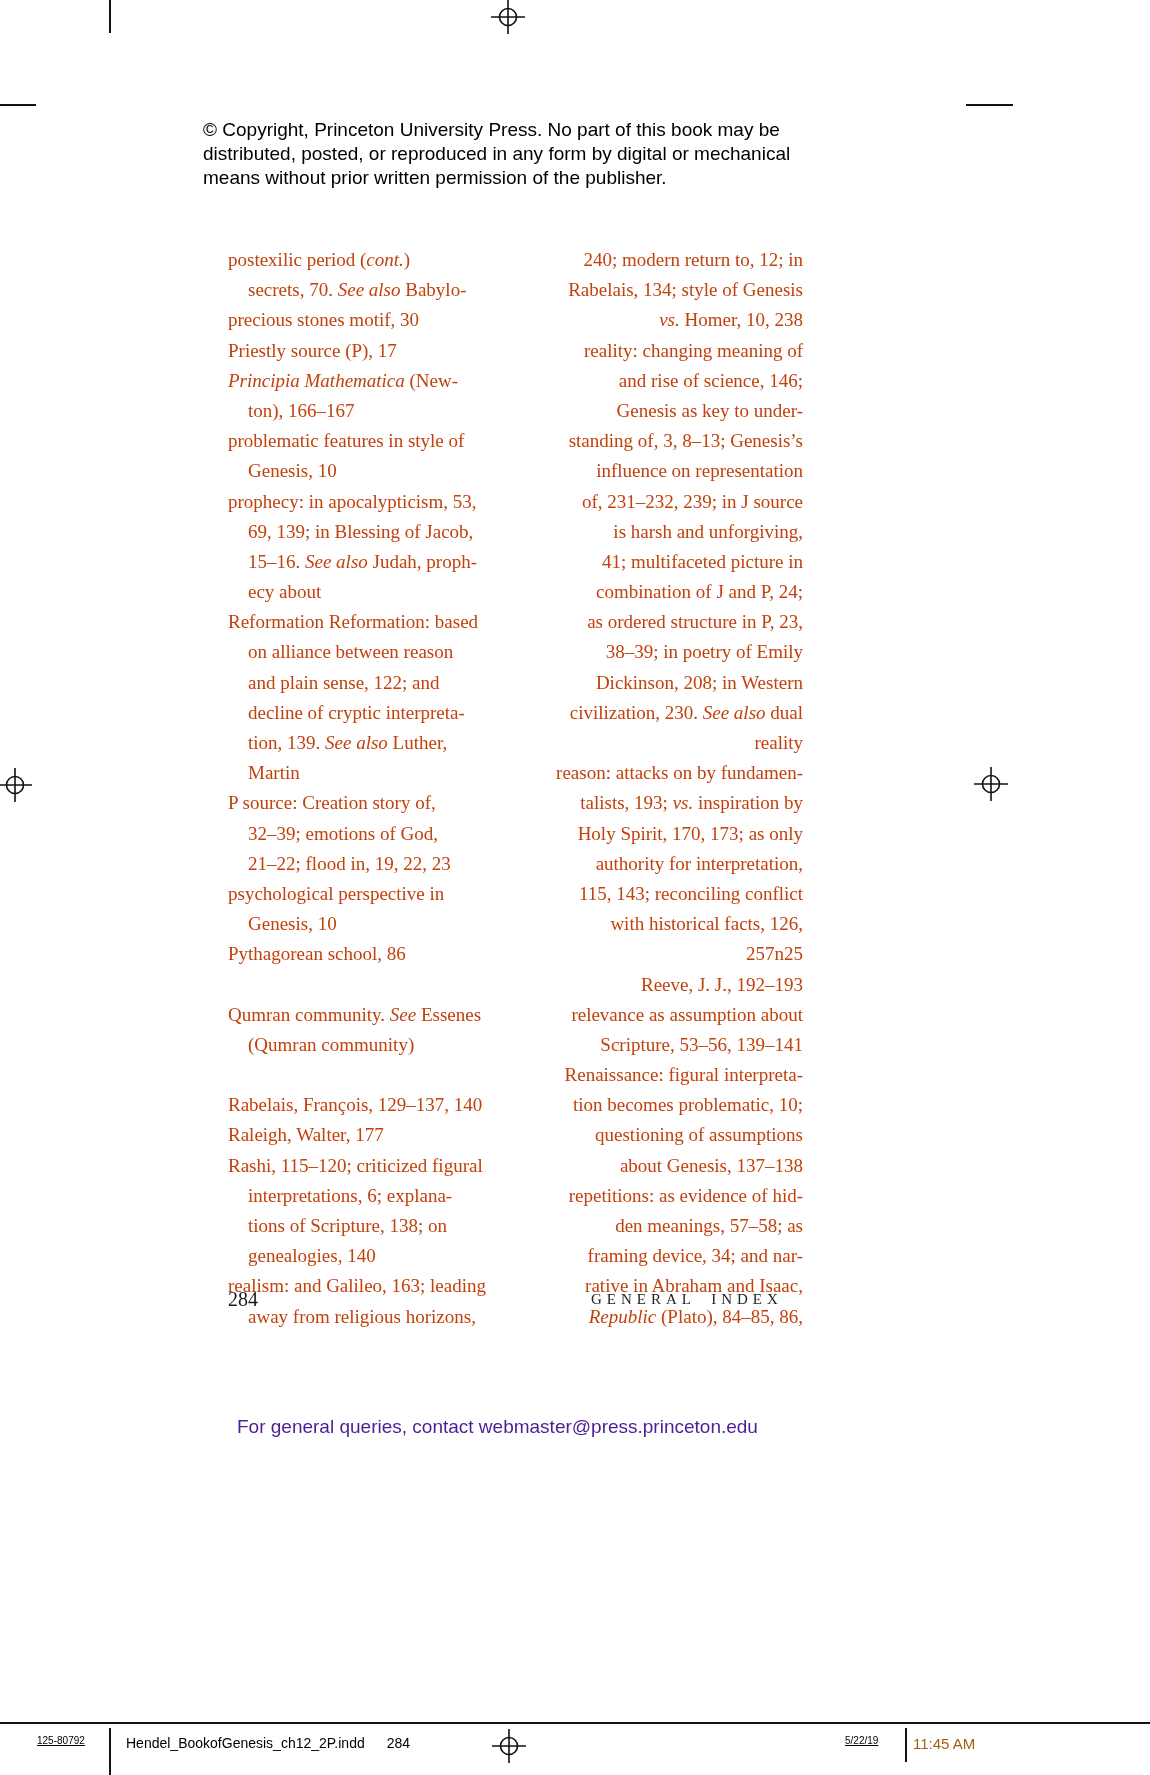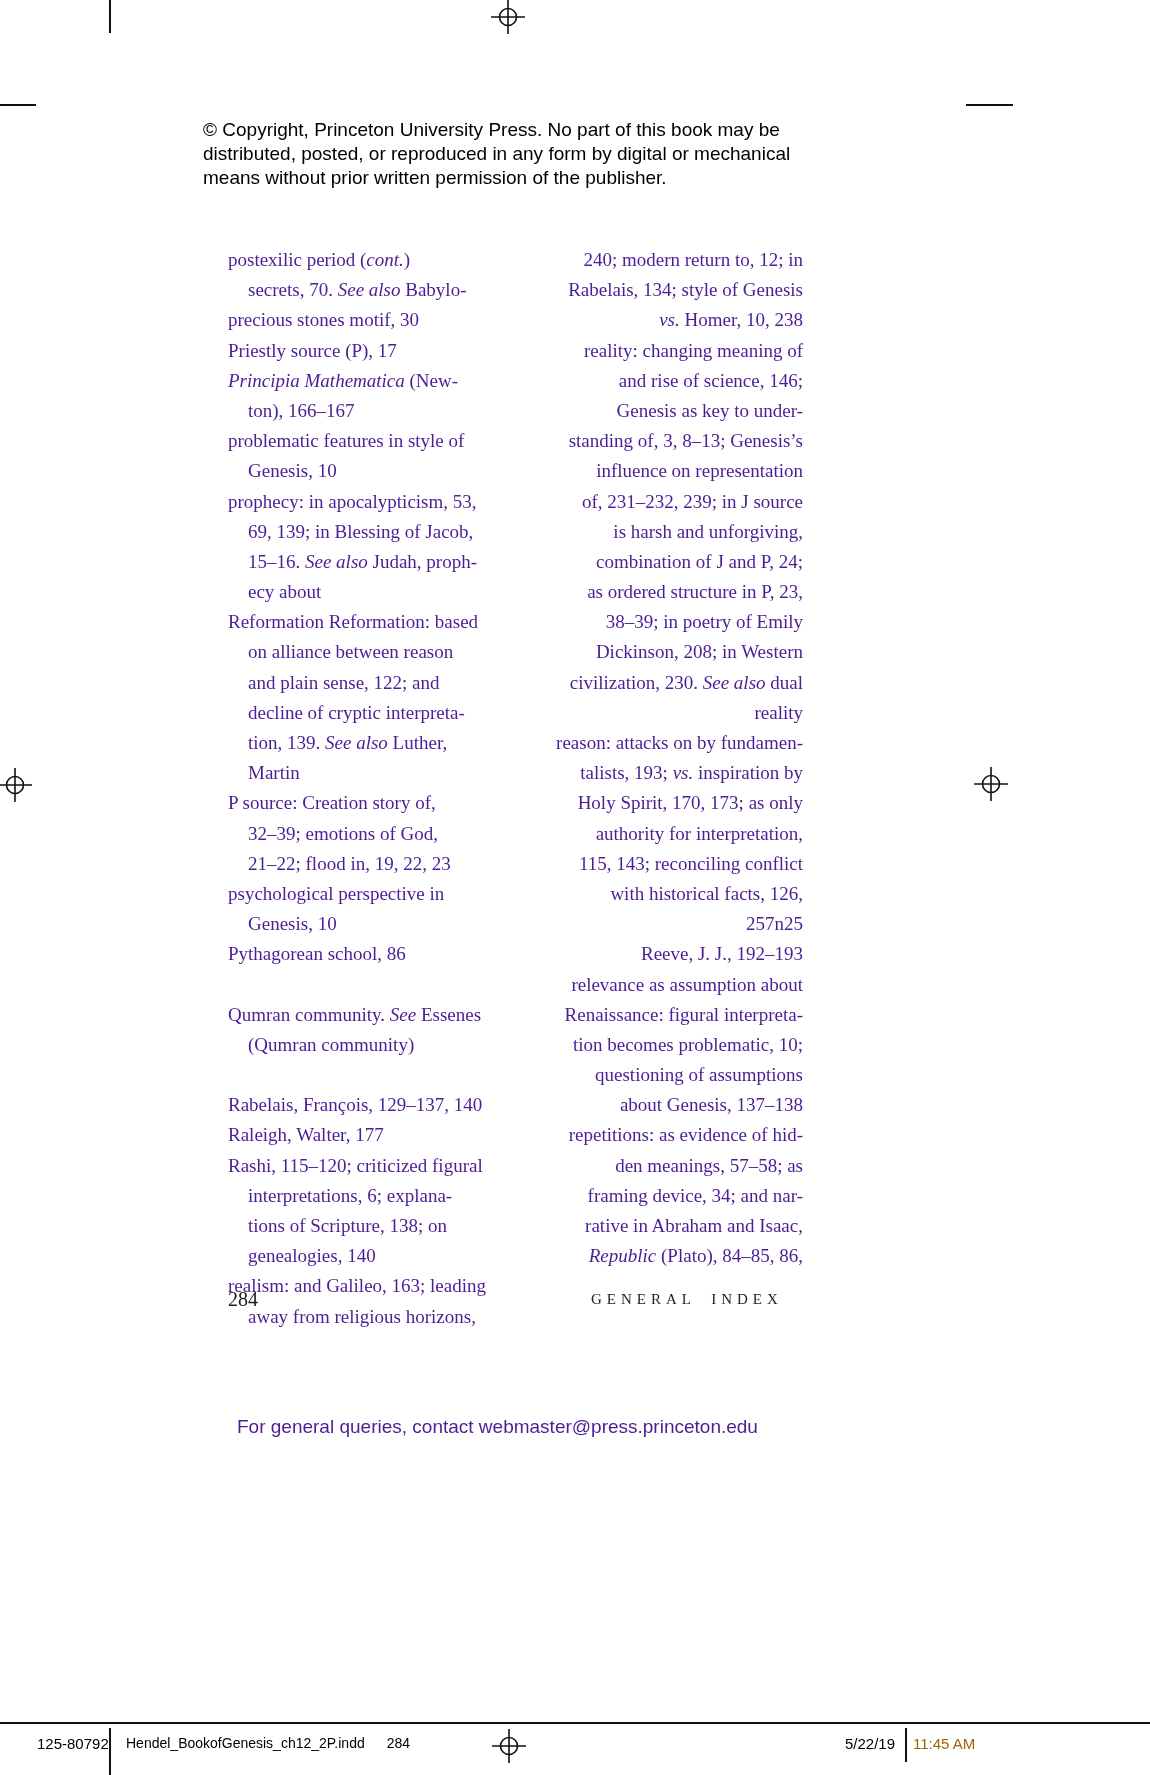--- a/index.html
+++ b/index.html
@@ -22,21 +22,21 @@
   .regmark line,.regmark circle{stroke:#111;stroke-width:1.6;fill:none;}
   
   .copyright{
     position:absolute;left:203px;top:118px;width:640px;
     font-family:"Liberation Sans", sans-serif;
     font-size:19px;line-height:24px;color:#000;
   }
   
   .col{
     position:absolute;top:245px;width:295px;
-    font-size:19px;color:#4c1d95;
+    font-size:19px;color:#c2410c;
   }
   .col-left{left:228px;}
   .col-right{left:508px;text-align:right;}
   .line{height:30.2px;line-height:30.2px;white-space:nowrap;}
   .line.indent{padding-left:20px;}
   .line.gap{height:30.2px;}
   .line i{font-style:italic;}
   
   .pagenum{
     position:absolute;left:228px;top:1288px;
@@ -49,21 +49,21 @@
   .queries{
     position:absolute;left:237px;top:1416px;
     font-family:"Liberation Sans", sans-serif;
     font-size:19px;color:#4c1d95;white-space:nowrap;
   }
   
   .bottom-rule{position:absolute;left:0;top:1722px;width:1150px;height:1.5px;background:#111;}
   .slug{
     position:absolute;top:1735px;height:20px;
     font-family:"Liberation Sans", sans-serif;
-    font-size:15px;color:#000;white-space:nowrap;
+    font-size:10px;color:#000;white-space:nowrap;text-decoration:underline;
   }
   .slug-left{left:37px;}
   .slug-file{position:absolute;left:126px;top:1735px;font-family:"Liberation Sans", sans-serif;font-size:14px;color:#000;white-space:nowrap;}
   .slug-page{display:inline-block;margin-left:22px;}
   .slug-date{left:845px;}
   .slug-time{position:absolute;left:913px;top:1735px;font-family:"Liberation Sans", sans-serif;font-size:15px;color:#a16207;white-space:nowrap;}
 </style>
 </head>
 <body>
 
@@ -144,35 +144,37 @@
       <div class="line indent">240; modern return to, 12; in</div>
       <div class="line indent">Rabelais, 134; style of Genesis</div>
       <div class="line indent"><i>vs.</i> Homer, 10, 238</div>
       <div class="line">reality: changing meaning of</div>
       <div class="line indent">and rise of science, 146;</div>
       <div class="line indent">Genesis as key to under-</div>
       <div class="line indent">standing of, 3, 8–13; Genesis’s</div>
       <div class="line indent">influence on representation</div>
       <div class="line indent">of, 231–232, 239; in J source</div>
       <div class="line indent">is harsh and unforgiving,</div>
+      <div class="line indent">41; multifaceted picture in</div>
       <div class="line indent">combination of J and P, 24;</div>
       <div class="line indent">as ordered structure in P, 23,</div>
       <div class="line indent">38–39; in poetry of Emily</div>
       <div class="line indent">Dickinson, 208; in Western</div>
       <div class="line indent">civilization, 230. <i>See also</i> dual</div>
       <div class="line indent">reality</div>
       <div class="line">reason: attacks on by fundamen-</div>
       <div class="line indent">talists, 193; <i>vs.</i> inspiration by</div>
       <div class="line indent">Holy Spirit, 170, 173; as only</div>
       <div class="line indent">authority for interpretation,</div>
       <div class="line indent">115, 143; reconciling conflict</div>
       <div class="line indent">with historical facts, 126,</div>
       <div class="line indent">257n25</div>
       <div class="line">Reeve, J. J., 192–193</div>
       <div class="line">relevance as assumption about</div>
+      <div class="line indent">Scripture, 53–56, 139–141</div>
       <div class="line">Renaissance: figural interpreta-</div>
       <div class="line indent">tion becomes problematic, 10;</div>
       <div class="line indent">questioning of assumptions</div>
       <div class="line indent">about Genesis, 137–138</div>
       <div class="line">repetitions: as evidence of hid-</div>
       <div class="line indent">den meanings, 57–58; as</div>
       <div class="line indent">framing device, 34; and nar-</div>
       <div class="line indent">rative in Abraham and Isaac,</div>
       <div class="line"><i>Republic</i> (Plato), 84–85, 86,</div>
     </div>

